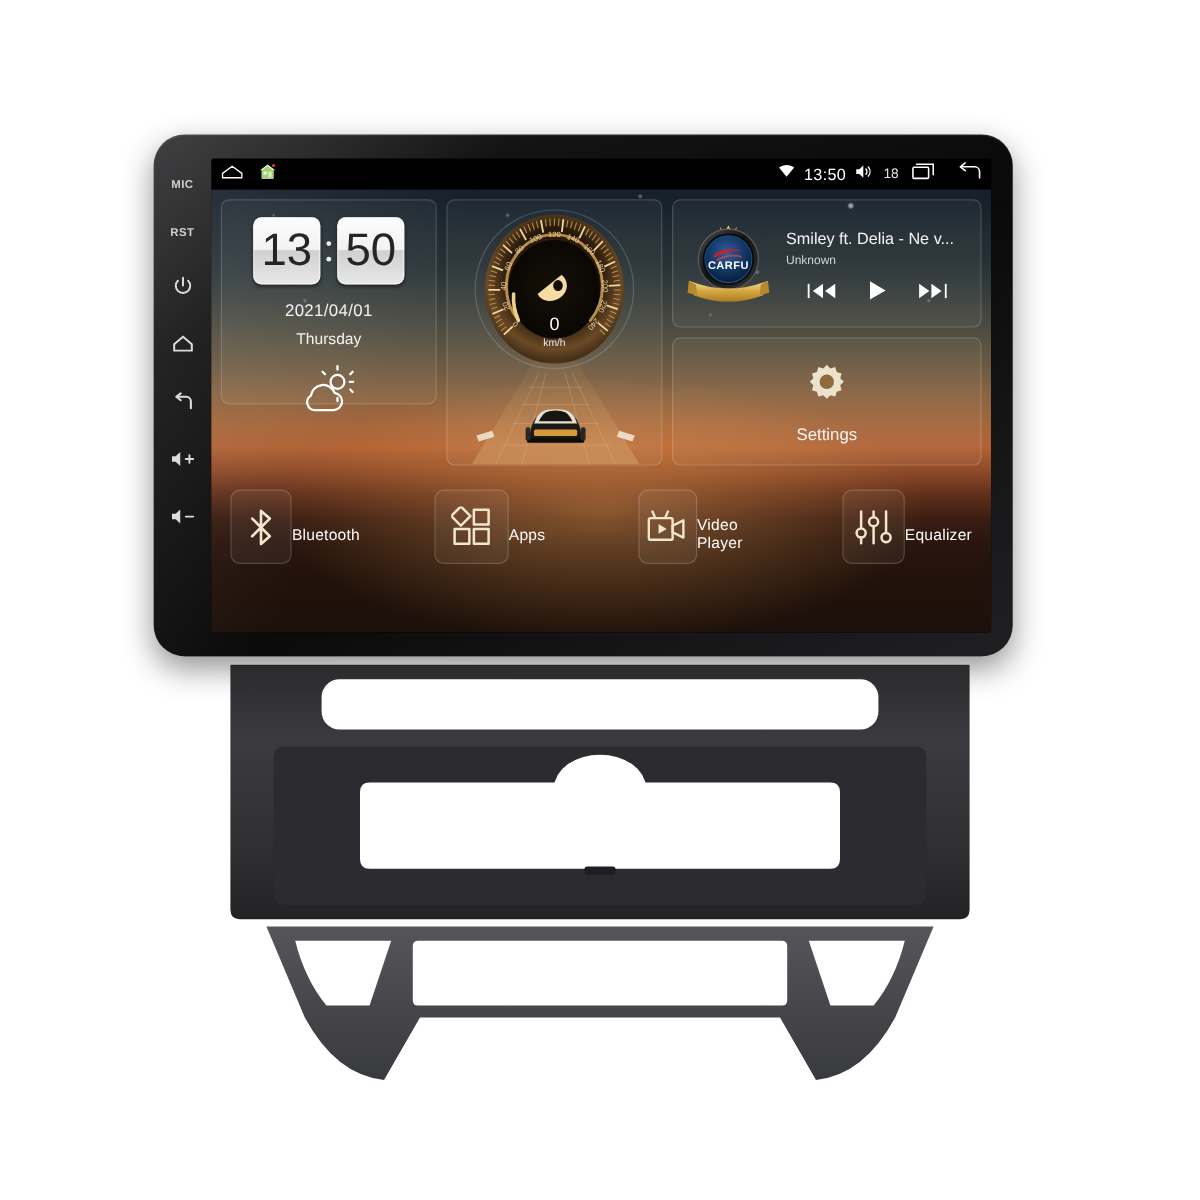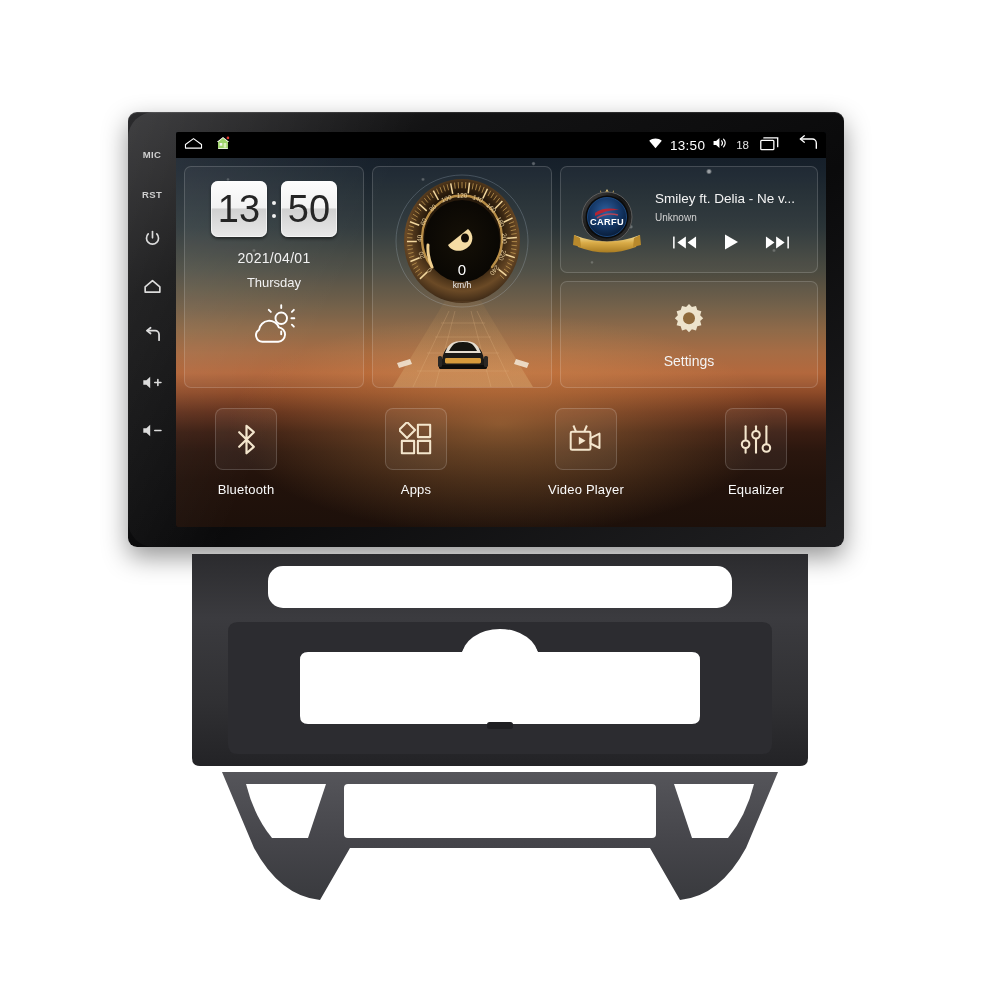--- a/index.html
+++ b/index.html
@@ -10,21 +10,21 @@
     font-family: "Liberation Sans", sans-serif;
     overflow: hidden;
   }
   #stage { position: relative; width: 1000px; height: 1000px; background:#fff; }
 
   
   #device {
     position: absolute;
     left: 128px; top: 112px;
     width: 716px; height: 435px;
-    border-radius: 9px;
+    border-radius: 26px;
     background: linear-gradient(150deg,#2b2b2d 0%, #131314 22%, #0a0a0b 55%, #202022 100%);
     box-shadow: 0 10px 26px rgba(0,0,0,.42), inset 0 1px 1px rgba(255,255,255,.13);
     padding: 0;
   }
   #device::after{
     content:""; position:absolute; inset:0; border-radius:26px;
     background: linear-gradient(115deg, rgba(255,255,255,.10) 0%, rgba(255,255,255,0) 32%);
     pointer-events:none;
   }
 
@@ -103,21 +103,21 @@
     z-index:3;
   }
   .panel{
     border-radius:7px;
     border:1px solid rgba(255,255,255,.16);
     background: rgba(255,255,255,.045);
   }
 
   
   #clock-panel{
-    width: 180px; height: 222px;
+    width: 180px; height: 171px;
     display:flex; flex-direction:column; align-items:center;
     padding-top: 14px;
   }
   .flipclock{ display:flex; align-items:center; gap:3px; }
   .flipcard{
     position:relative;
     width: 56px; height: 56px;
     border-radius:7px;
     background: linear-gradient(180deg,#fdfdfd 0%, #f2f2f2 48%, #d0d0d0 50%, #e8e8e8 100%);
     box-shadow: 0 2px 3px rgba(0,0,0,.45), inset 0 0 0 1px rgba(255,255,255,.6);
@@ -167,21 +167,21 @@
   }
   .shortcut .lbl{ font-size:14px; color:#f4f4f4; }
 
   
   #dock{
     position:absolute; left:0; bottom:0; width:100%; height:129px;
     display:flex; align-items:flex-start; justify-content:space-between;
     padding: 10px 16px 0 16px;
     z-index:3;
   }
-  .dockitem{ width:108px; display:flex; flex-direction:column; align-items:center; }
+  .dockitem{ width:108px; display:flex; align-items:center; }
   .docktile{
     width: 62px; height: 62px;
     border-radius:8px;
     border:1px solid rgba(255,255,255,.17);
     background: rgba(255,255,255,.05);
     display:flex; align-items:center; justify-content:center;
   }
   .docklabel{ margin-top:12px; font-size:13px; color:#fbfbfb; letter-spacing:.2px; }
 
   

